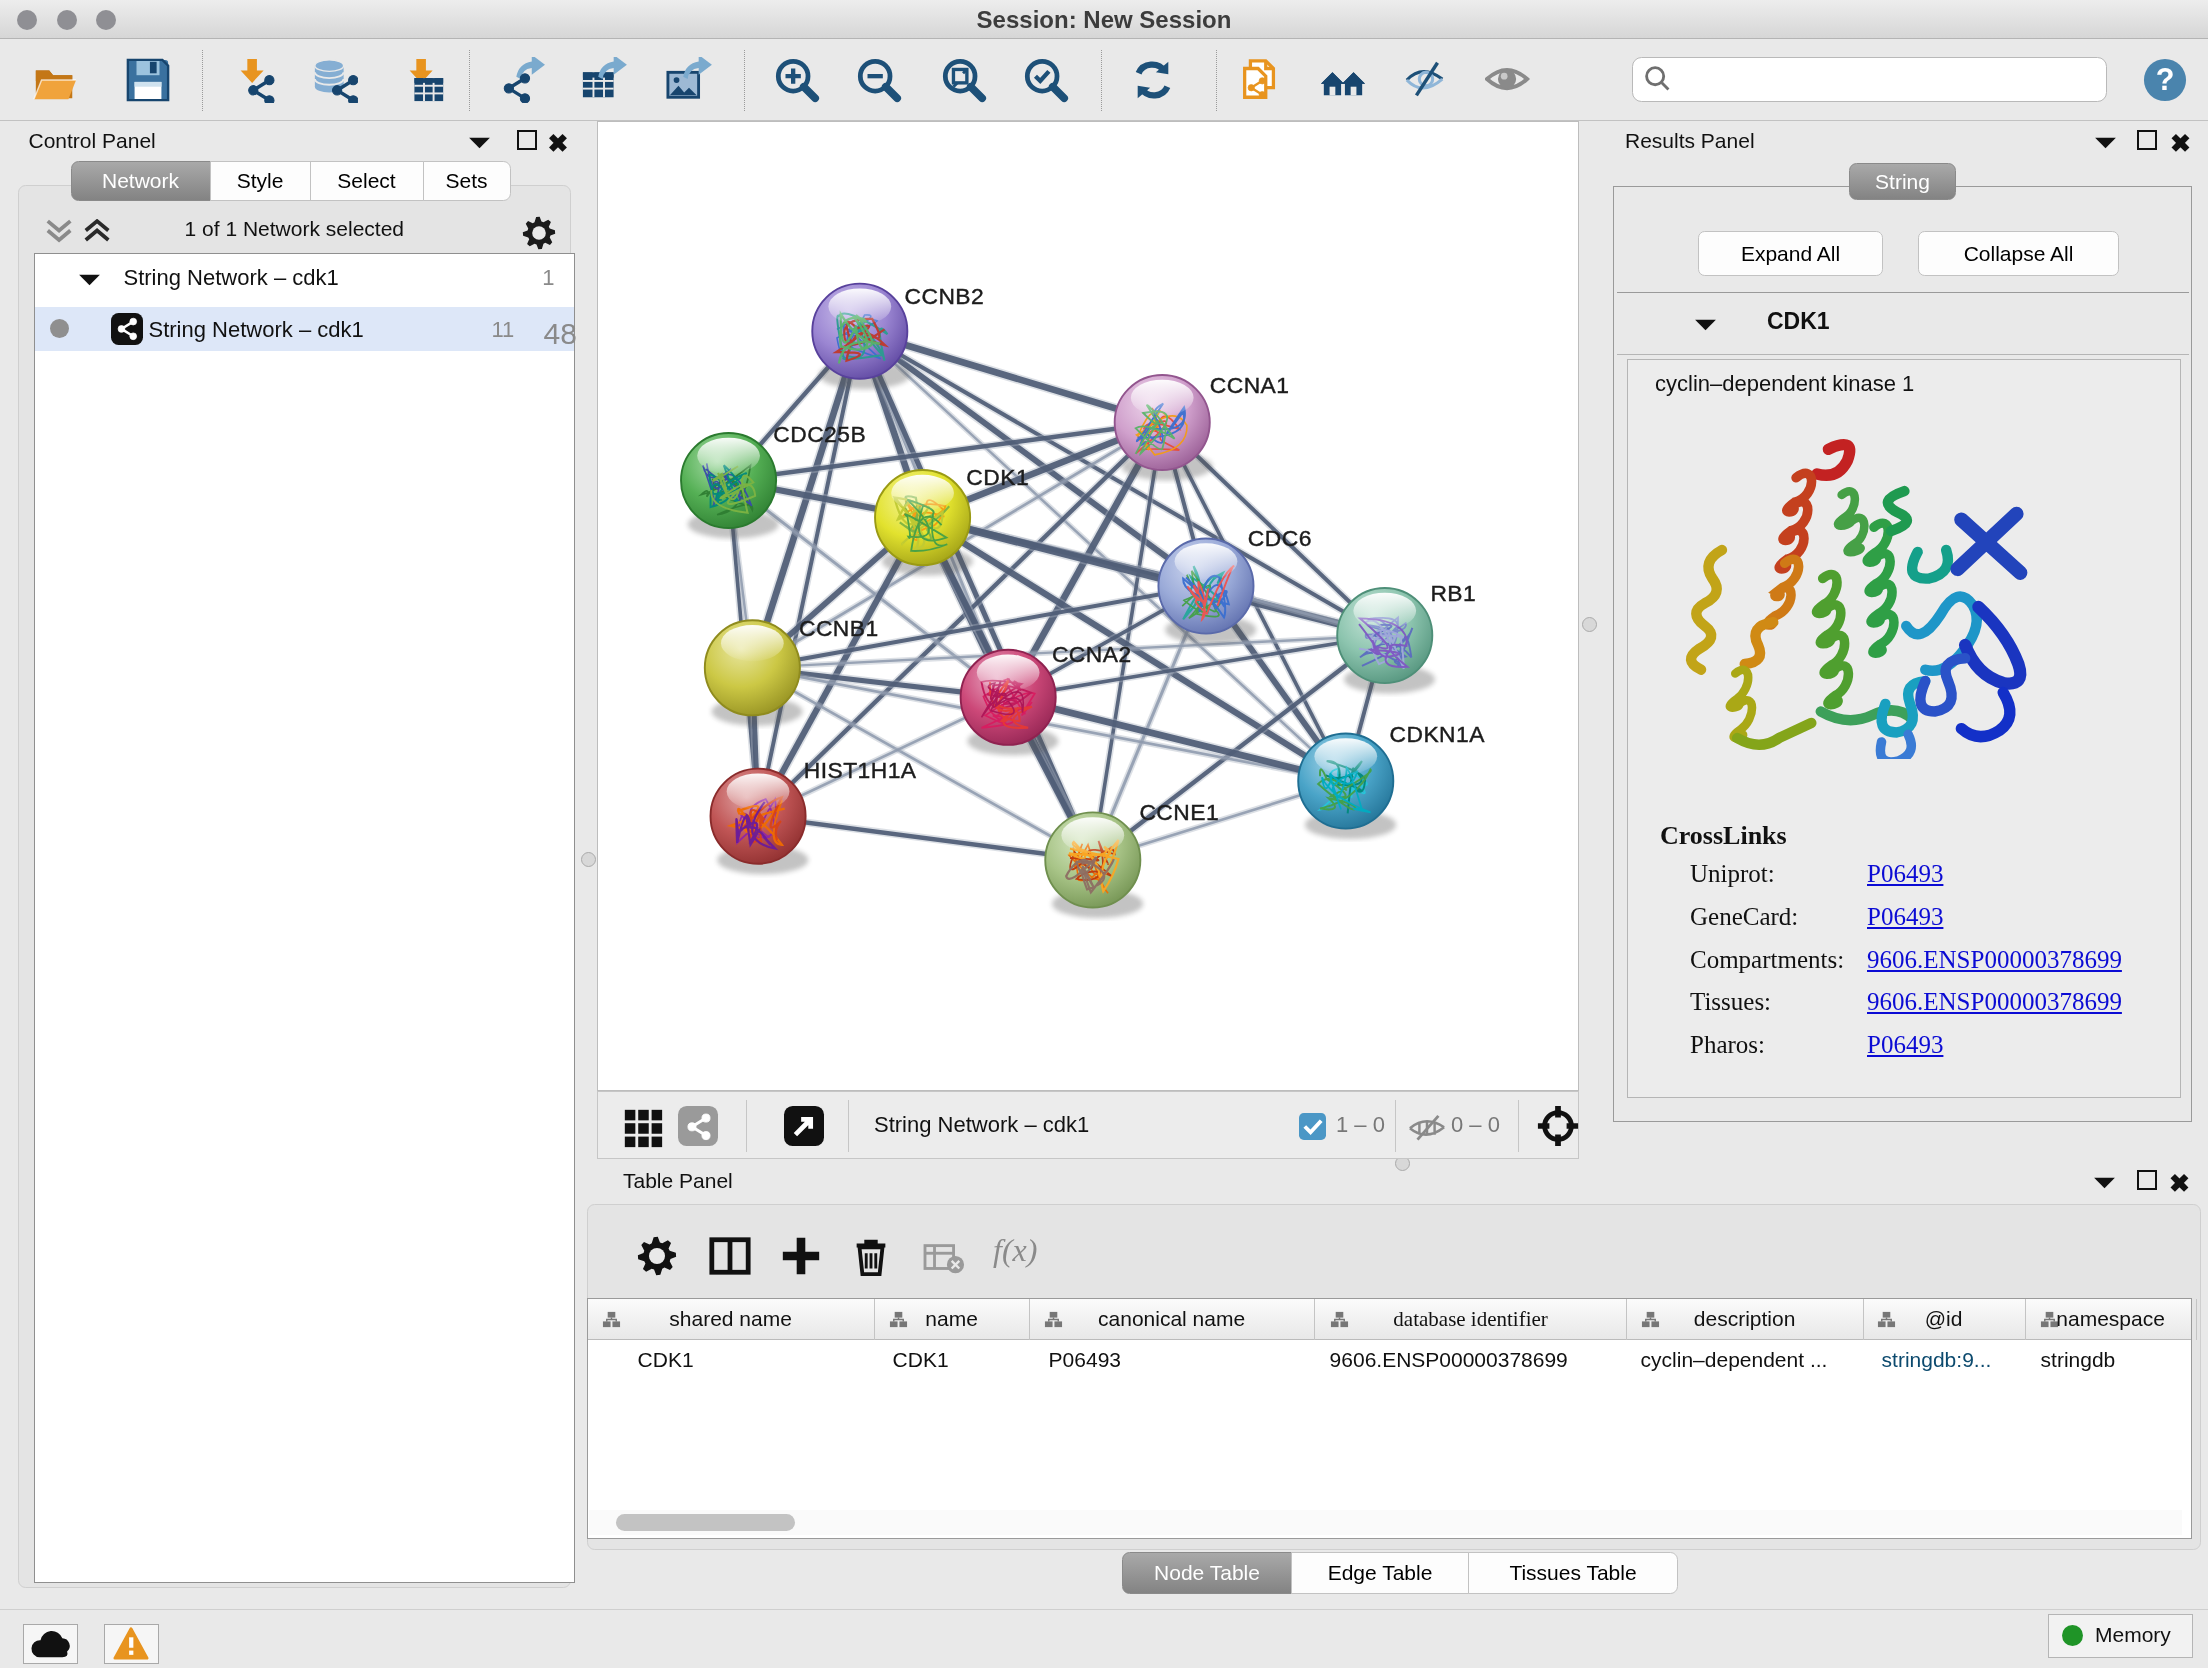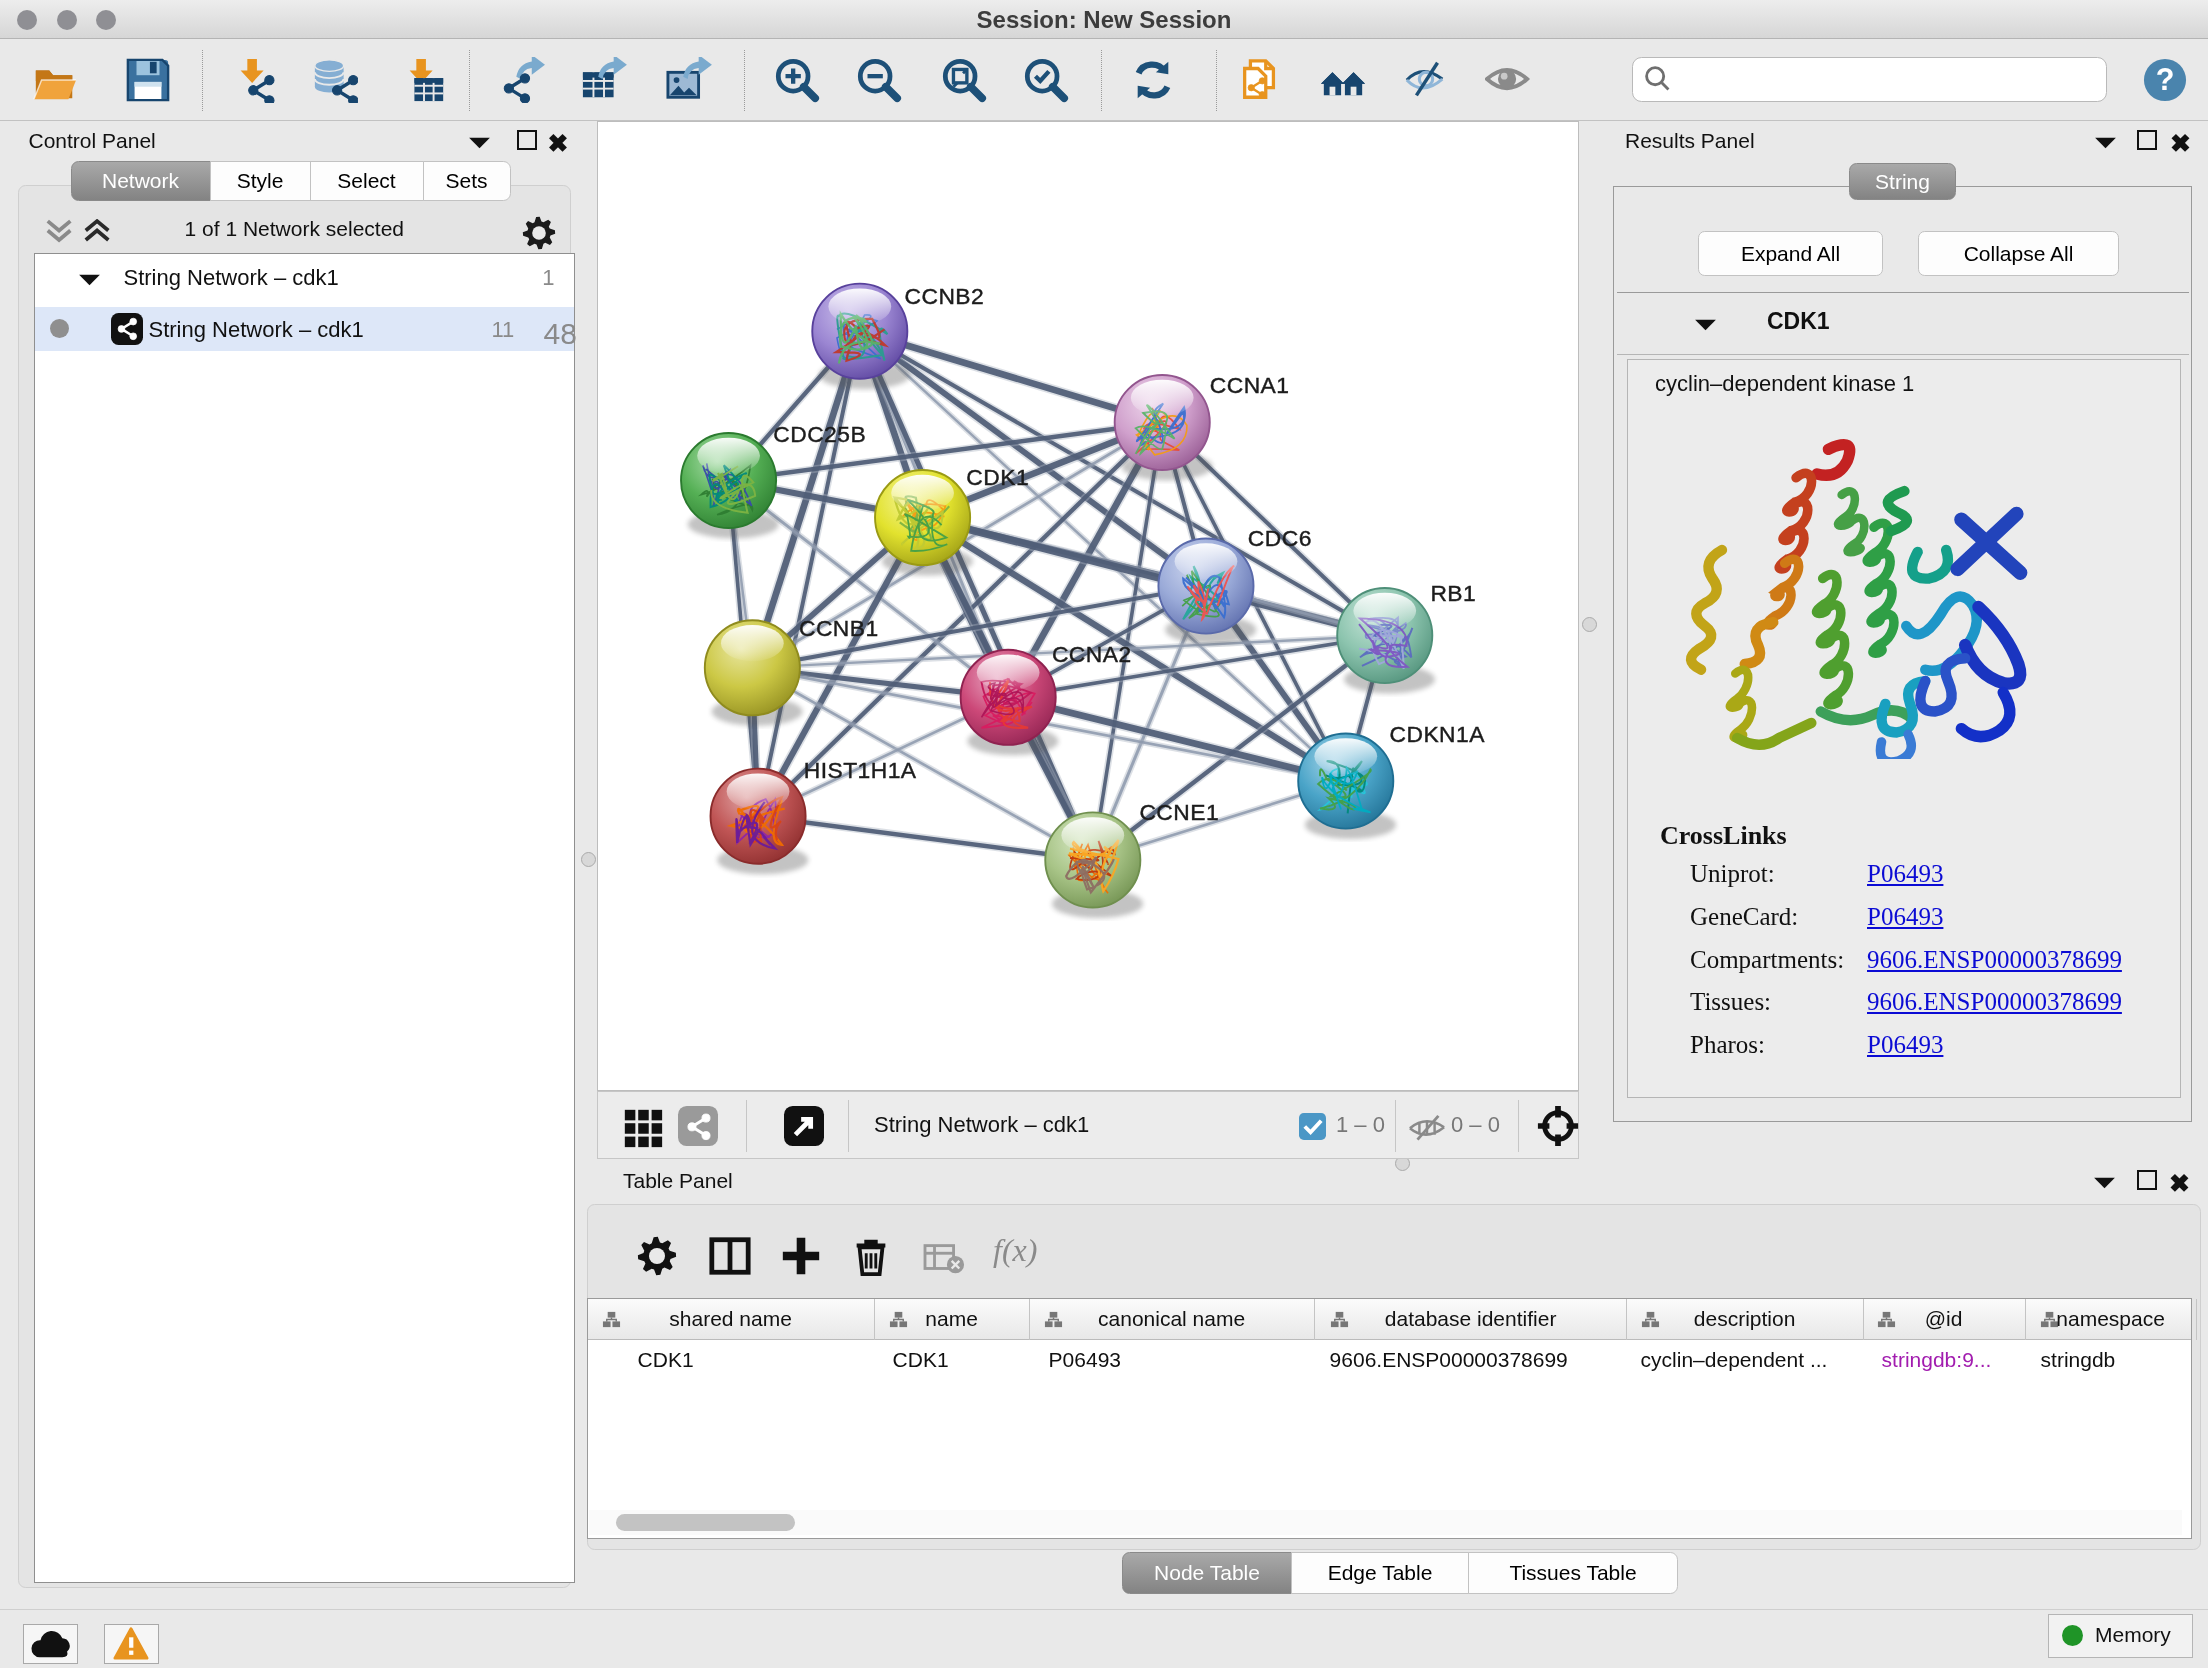--- a/index.html
+++ b/index.html
@@ -679,21 +679,21 @@
             </svg></span>
           <span class="abs" style="left:0;width:100%;text-align:center;top:7.6px;font-size:21px;color:#111;">canonical name</span>
         </div>
         <div class="abs" style="left:728px;top:0;width:311px;height:41px;border-right:1px solid #c4c4c4;">
           <span class="abs" style="left:13.3px;top:10.5px;"><svg width="21" height="19" viewBox="0 0 22 20" style="">
               <rect x="7" y="2" width="8" height="6" fill="#777"></rect>
               <rect x="2" y="12" width="8" height="6" fill="#777"></rect>
               <rect x="12" y="12" width="8" height="6" fill="#777"></rect>
               <path d="M11 8 v2 M6 12 v-2 h10 v2" stroke="#777" stroke-width="1.5" fill="none"></path>
             </svg></span>
-          <span class="abs" style="left:0;width:100%;text-align:center;top:7.6px;font-size:21px;color:#111;">database identifier</span>
+          <span class="abs" style="left:0;width:100%;text-align:center;top:7.6px;font-size:21px;color:#111;font-family:Liberation Serif, serif;">database identifier</span>
         </div>
         <div class="abs" style="left:1039px;top:0;width:237px;height:41px;border-right:1px solid #c4c4c4;">
           <span class="abs" style="left:13.3px;top:10.5px;"><svg width="21" height="19" viewBox="0 0 22 20" style="">
               <rect x="7" y="2" width="8" height="6" fill="#777"></rect>
               <rect x="2" y="12" width="8" height="6" fill="#777"></rect>
               <rect x="12" y="12" width="8" height="6" fill="#777"></rect>
               <path d="M11 8 v2 M6 12 v-2 h10 v2" stroke="#777" stroke-width="1.5" fill="none"></path>
             </svg></span>
           <span class="abs" style="left:0;width:100%;text-align:center;top:7.6px;font-size:21px;color:#111;">description</span>
         </div>
@@ -714,21 +714,21 @@
               <path d="M11 8 v2 M6 12 v-2 h10 v2" stroke="#777" stroke-width="1.5" fill="none"></path>
             </svg></span>
           <span class="abs" style="left:0;width:100%;text-align:center;top:7.6px;font-size:21px;color:#111;">namespace</span>
         </div>
       </div>
       <div class="abs" style="left:50px;top:49px;font-size:21px;color:#111;">CDK1</div>
       <div class="abs" style="left:305px;top:49px;font-size:21px;color:#111;">CDK1</div>
       <div class="abs" style="left:461px;top:49px;font-size:21px;color:#111;">P06493</div>
       <div class="abs" style="left:742px;top:49px;font-size:21px;color:#111;">9606.ENSP00000378699</div>
       <div class="abs" style="left:1053px;top:49px;font-size:21px;color:#111;">cyclin–dependent ...</div>
-      <div class="abs" style="left:1294px;top:49px;font-size:21px;color:#a21caf;text-align:right;">stringdb:9...</div>
+      <div class="abs" style="left:1294px;top:49px;font-size:21px;color:#0c4a6e;text-align:right;">stringdb:9...</div>
       <div class="abs" style="left:1453px;top:49px;font-size:21px;color:#111;">stringdb</div>
       <div class="abs" style="left:1.9px;top:211px;width:1593px;height:25px;background:#fafafa;">
         <div class="abs" style="left:27px;top:3.8px;width:179px;height:17px;border-radius:8.6px;background:#c3c3c3;"></div>
       </div>
     </div>
     <div class="abs" style="left:544px;top:390px;">
 <span class="tab tabsel" style="width:170px;height:42px;line-height:40px;border-radius:7.6px 0 0 7.6px;">Node Table</span><span class="tab" style="width:178px;height:42px;line-height:40px;border-radius:0;margin-left:-1px;">Edge Table</span><span class="tab" style="width:210px;height:42px;line-height:40px;border-radius:0 7.6px 7.6px 0;margin-left:-1px;">Tissues Table</span>
 </div>
   </div>
 <div class="abs" style="left:0;top:1609px;width:2208px;height:54px;background:#e9e9e9;border-top:1px solid #cfcfcf;">

